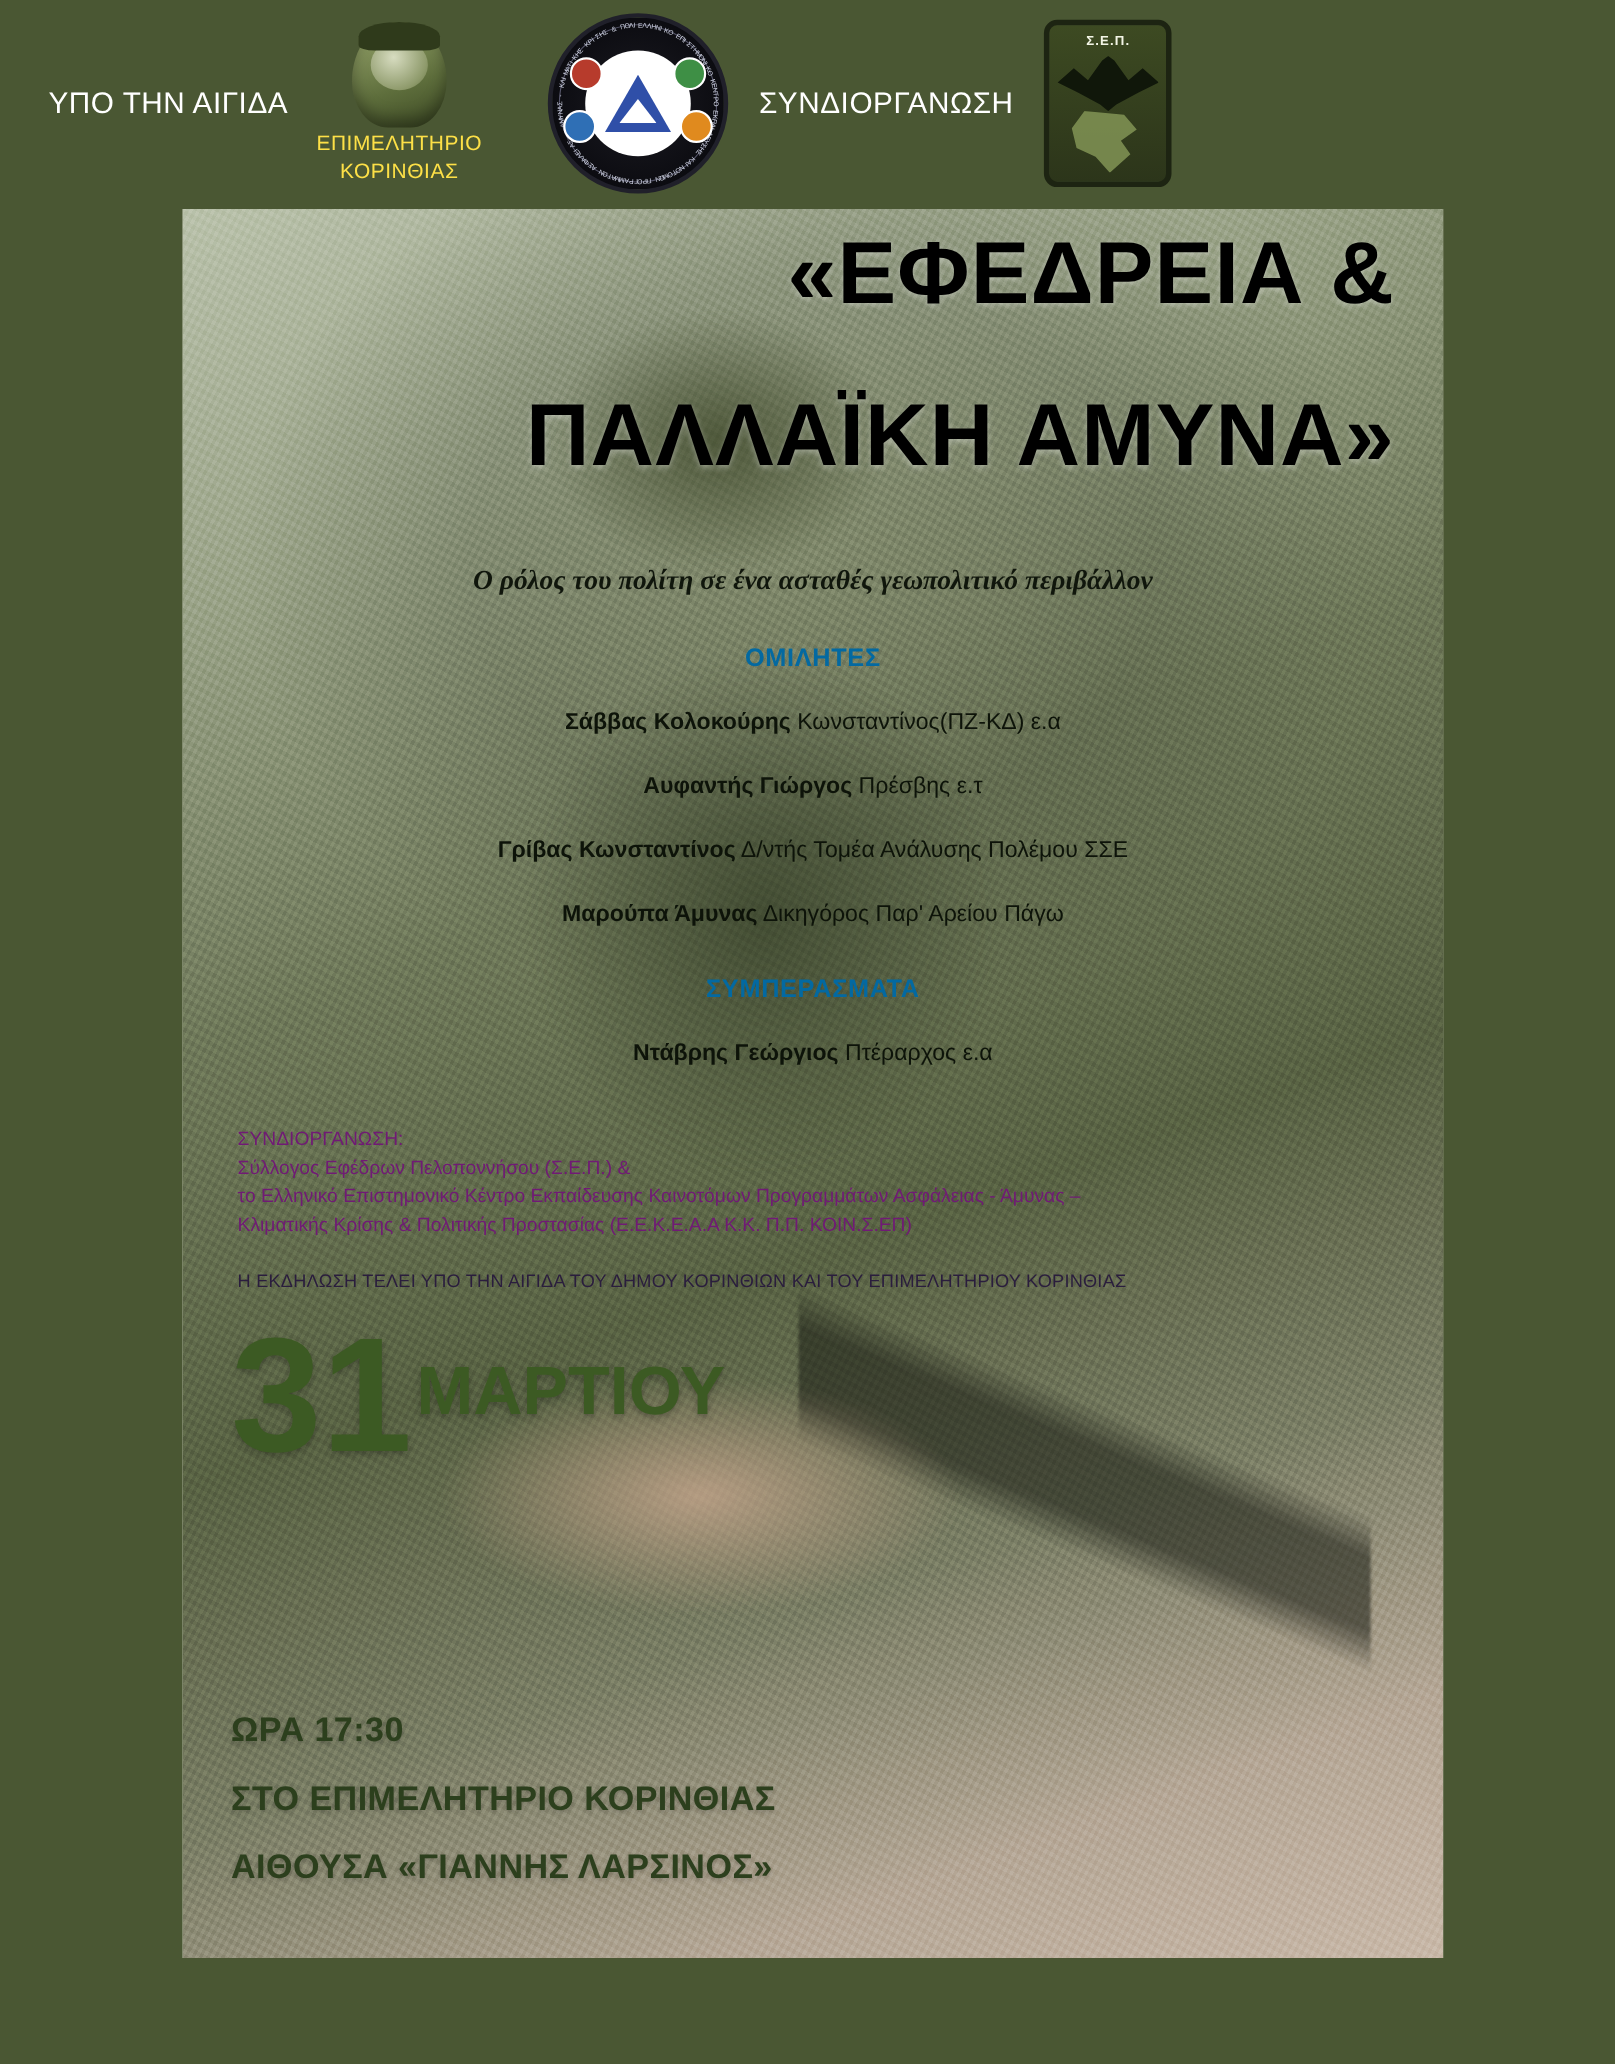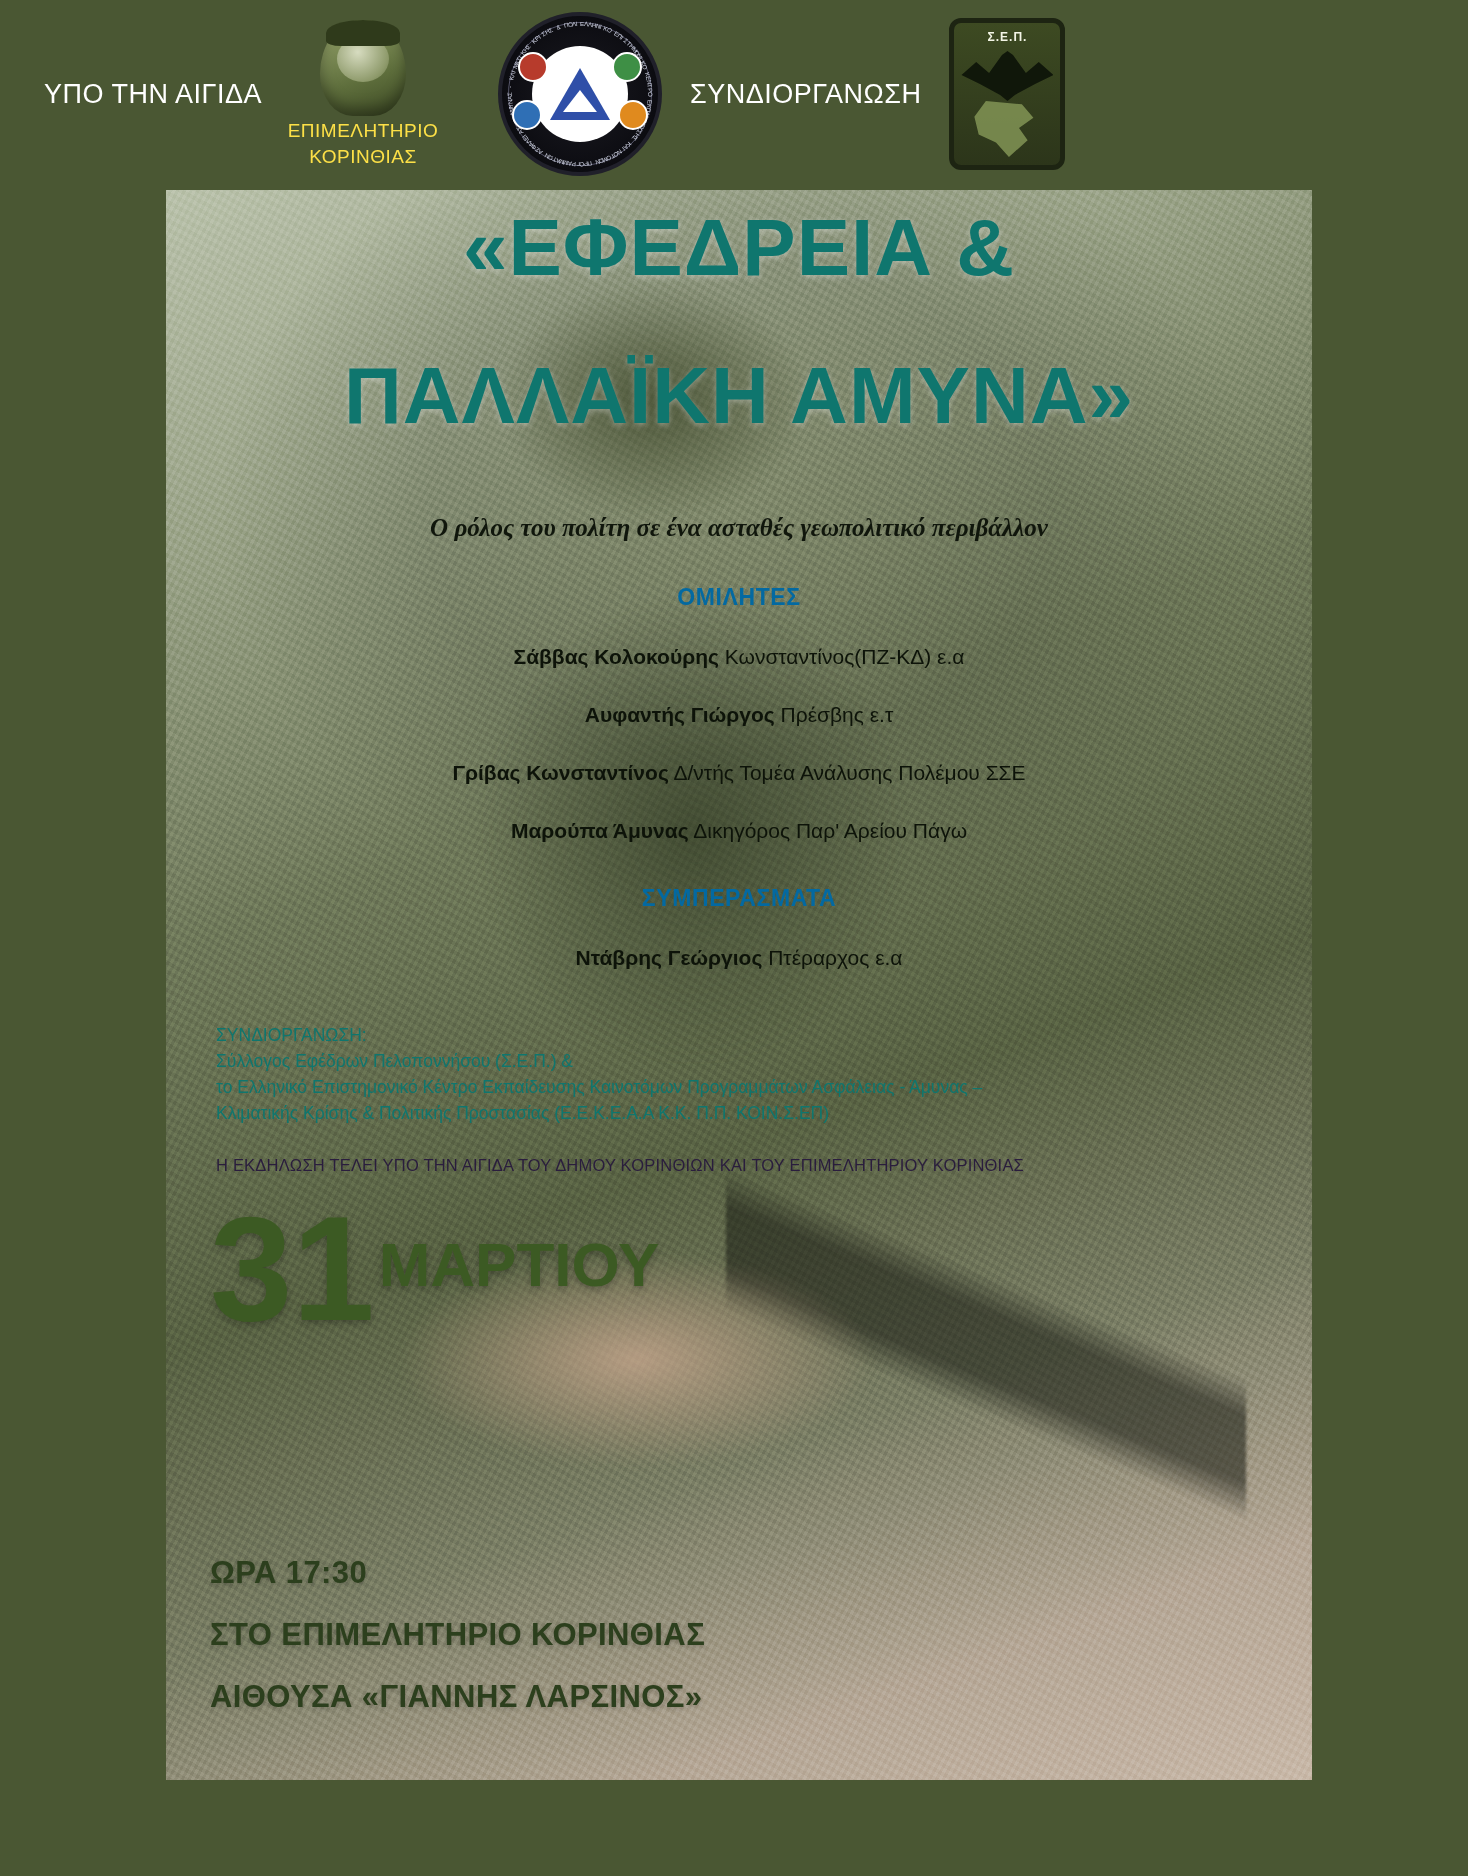--- a/index.html
+++ b/index.html
@@ -312,24 +312,24 @@
   }
 
   .poster .content {
     position: absolute;
     inset: 0;
     padding: 0 44px;
     box-sizing: border-box;
   }
 
   .title1, .title2 {
-    text-align: center;
-    font-family: "Liberation Sans", sans-serif;
-    font-weight: bold;
-    color: #0f766e;
+    text-align: right;
+    font-family: "Liberation Sans", sans-serif;
+    font-weight: bold;
+    color: #000000;
     letter-spacing: 1px;
     text-shadow: 0 2px 6px rgba(255,255,255,.35);
   }
   .title1 {
     margin-top: 12px;
     font-size: 80px;
     line-height: 92px;
   }
   .title2 {
     margin-top: 56px;
@@ -366,21 +366,21 @@
   }
   .speaker b {
     font-weight: bold;
   }
 
   .org-block {
     margin-top: 52px;
     padding-left: 6px;
     font-size: 17.5px;
     line-height: 26px;
-    color: #0f766e;
+    color: #701a75;
     font-family: "Liberation Sans", sans-serif;
   }
   .org-block .oline-head { font-weight: normal; }
 
   .aegis-line {
     margin-top: 30px;
     padding-left: 6px;
     font-size: 16.5px;
     color: #2a1d3d;
     letter-spacing: .2px;

